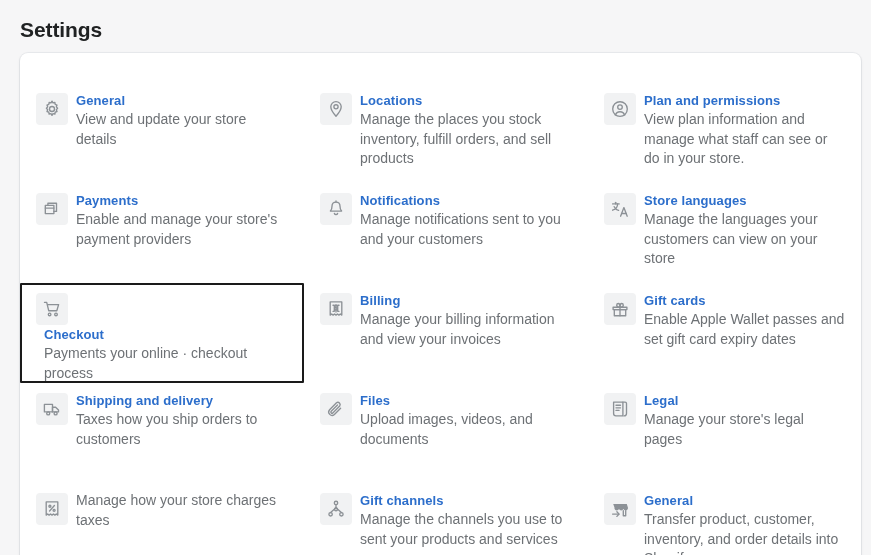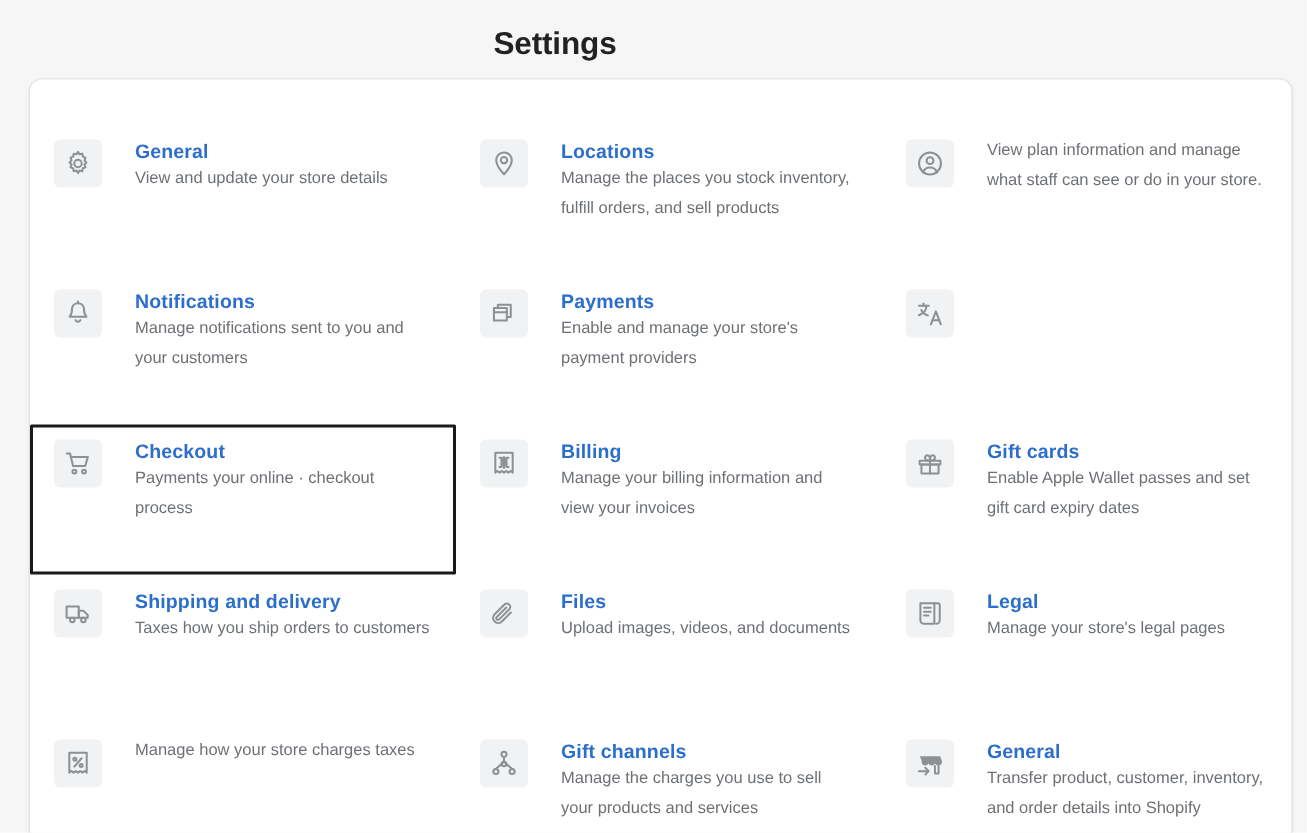--- a/index.html
+++ b/index.html
@@ -25,21 +25,20 @@
 
   
   #page-header {
     position: absolute;
     left: 20px;
     top: 10px;
     width: 700px;
     height: 40px;
     display: flex;
     align-items: center;
-    justify-content: center;
   }
   #page-title {
     font-size: 21px;
     font-weight: bold;
     color: #202223;
     letter-spacing: -0.1px;
     line-height: 28px;
   }
 
   
@@ -74,20 +73,21 @@
     align-items: flex-start;
     padding: 6px 14px 6px 14px;
     box-sizing: border-box;
     background: transparent;
     border: 2px solid transparent;
     border-radius: 1px;
     text-decoration: none;
   }
   .setting-item.focused {
     border: 2px solid #1a1a1a;
+    flex-direction: column;
   }
 
   .item-icon-tile {
     flex: 0 0 auto;
     width: 32px;
     height: 32px;
     border-radius: 4px;
     background: #f1f2f3;
     display: flex;
     align-items: center;
@@ -104,35 +104,35 @@
     stroke: #8c9196;
     stroke-width: 1.35;
     stroke-linecap: round;
     stroke-linejoin: round;
   }
   .icon-fill {
     fill: #8c9196;
   }
 
   .item-text {
-    margin-left: 22px;
+    margin-left: 8px;
     padding-top: 0px;
     max-width: 205px;
   }
   .item-title {
     display: block;
     font-size: 13px;
     font-weight: bold;
     color: #2c6ecb;
     line-height: 19px;
     letter-spacing: 0.1px;
   }
   .item-desc {
     display: block;
-    font-size: 11px;
+    font-size: 14px;
     color: #6d7175;
     line-height: 19.5px;
     margin-top: 0px;
   }
 
   
   #scroll-track {
     position: absolute;
     right: 0;
     top: 0;
@@ -183,65 +183,70 @@
           <span class="item-icon-tile">
             <svg viewBox="0 0 20 20" xmlns="http://www.w3.org/2000/svg">
               <g class="icon-stroke">
                 <circle cx="10" cy="10" r="7.3"></circle>
                 <circle cx="10" cy="8.1" r="2.3"></circle>
                 <path d="M5.3 16.1c0.7-2.2 2.5-3.4 4.7-3.4s4 1.2 4.7 3.4"></path>
               </g>
             </svg>
           </span>
           <span class="item-text">
+            <span class="item-title">Plan and permissions</span>
             <span class="item-desc">View plan information and manage what staff can see or do in your store.</span>
+          </span>
+        </div>
+        <div class="setting-item">
+          <span class="item-icon-tile">
+            <svg viewBox="0 0 20 20" xmlns="http://www.w3.org/2000/svg">
+              <g class="icon-stroke">
+                <path d="M3.3 6.4h8.6v8.2H3.3z"></path>
+                <path d="M5.9 6.4V4.2h8.6v8.2h-2.6"></path>
+                <path d="M3.3 9.1h8.6"></path>
+              </g>
+            </svg>
+          </span>
+          <span class="item-text">
+            <span class="item-title">Payments</span>
+            <span class="item-desc">Enable and manage your store's payment providers</span>
           </span>
         </div>
         <div class="setting-item">
           <span class="item-icon-tile">
             <svg viewBox="0 0 20 20" xmlns="http://www.w3.org/2000/svg">
               <g class="icon-stroke">
                 <path d="M10 3.1c-2.4 0-4 1.8-4 4.1 0 3.3-1.1 4.4-1.6 4.9h11.2c-0.5-0.5-1.6-1.6-1.6-4.9 0-2.3-1.6-4.1-4-4.1z"></path>
                 <path d="M8.4 14.4a1.7 1.7 0 0 0 3.2 0"></path>
                 <path d="M10 2v1.1"></path>
               </g>
             </svg>
           </span>
           <span class="item-text">
             <span class="item-title">Notifications</span>
             <span class="item-desc">Manage notifications sent to you and your customers</span>
-          </span>
-        </div>
-        <div class="setting-item">
-          <span class="item-icon-tile">
-            <svg viewBox="0 0 20 20" xmlns="http://www.w3.org/2000/svg">
-              <g class="icon-stroke">
-                <path d="M3.3 6.4h8.6v8.2H3.3z"></path>
-                <path d="M5.9 6.4V4.2h8.6v8.2h-2.6"></path>
-                <path d="M3.3 9.1h8.6"></path>
-              </g>
-            </svg>
-          </span>
-          <span class="item-text">
-            <span class="item-title">Payments</span>
-            <span class="item-desc">Enable and manage your store's payment providers</span>
           </span>
         </div>
         <div class="setting-item">
           <span class="item-icon-tile">
             <svg viewBox="0 0 20 20" xmlns="http://www.w3.org/2000/svg">
               <g class="icon-stroke">
                 <path d="M2.6 4.9h6.6"></path>
                 <path d="M5.7 3.3v1.6"></path>
                 <path d="M7.6 4.9c0 3-2.1 5.3-5 6.3"></path>
                 <path d="M4.2 7.7c0.9 1.9 2.5 3.1 4.4 3.6"></path>
                 <path d="M10.6 17.2 13.9 8.6l3.3 8.6"></path>
                 <path d="M11.7 14.5h4.4"></path>
               </g>
             </svg>
+          </span>
+          <span class="item-text">
+            <span class="item-title">Store languages</span>
+            <span class="item-desc">Manage the languages your customers can view on your store</span>
           </span>
         </div>
         <div class="setting-item focused">
           <span class="item-icon-tile">
             <svg viewBox="0 0 20 20" xmlns="http://www.w3.org/2000/svg">
               <g class="icon-stroke">
                 <path d="M2.5 3.4h2.2l2 8.3h8.1l1.8-6.1H5.4"></path>
                 <circle cx="7.6" cy="15.4" r="1.3"></circle>
                 <circle cx="14" cy="15.4" r="1.3"></circle>
               </g>
@@ -356,21 +361,21 @@
                 <circle cx="15.4" cy="15.3" r="1.7"></circle>
                 <path d="M10 5.6v3.2"></path>
                 <path d="M10 8.8 4.6 13.6"></path>
                 <path d="M10 8.8 15.4 13.6"></path>
                 <circle cx="10" cy="10.3" r="1.5"></circle>
               </g>
             </svg>
           </span>
           <span class="item-text">
             <span class="item-title">Gift channels</span>
-            <span class="item-desc">Manage the charges you use to sell your products and services</span>
+            <span class="item-desc">Manage the channels you use to sent your products and services</span>
           </span>
         </div>
         <div class="setting-item">
           <span class="item-icon-tile">
             <svg viewBox="0 0 20 20" xmlns="http://www.w3.org/2000/svg">
               <g>
                 <path class="icon-fill" d="M3.2 5.1h13.6l1.1 3.3a2.4 2.4 0 0 1-2.3 3 2.4 2.4 0 0 1-2.2-1.4 2.4 2.4 0 0 1-2.2 1.4 2.4 2.4 0 0 1-2.2-1.4 2.4 2.4 0 0 1-2.2 1.4 2.4 2.4 0 0 1-2.3-3z"></path>
                 <path class="icon-stroke" d="M13.3 11.6v5.1h2.4v-5.1"></path>
                 <path class="icon-stroke" d="M2.6 15.1h6.2"></path>
                 <path class="icon-stroke" d="M6.9 12.8 9.1 15.1 6.9 17.4"></path>

